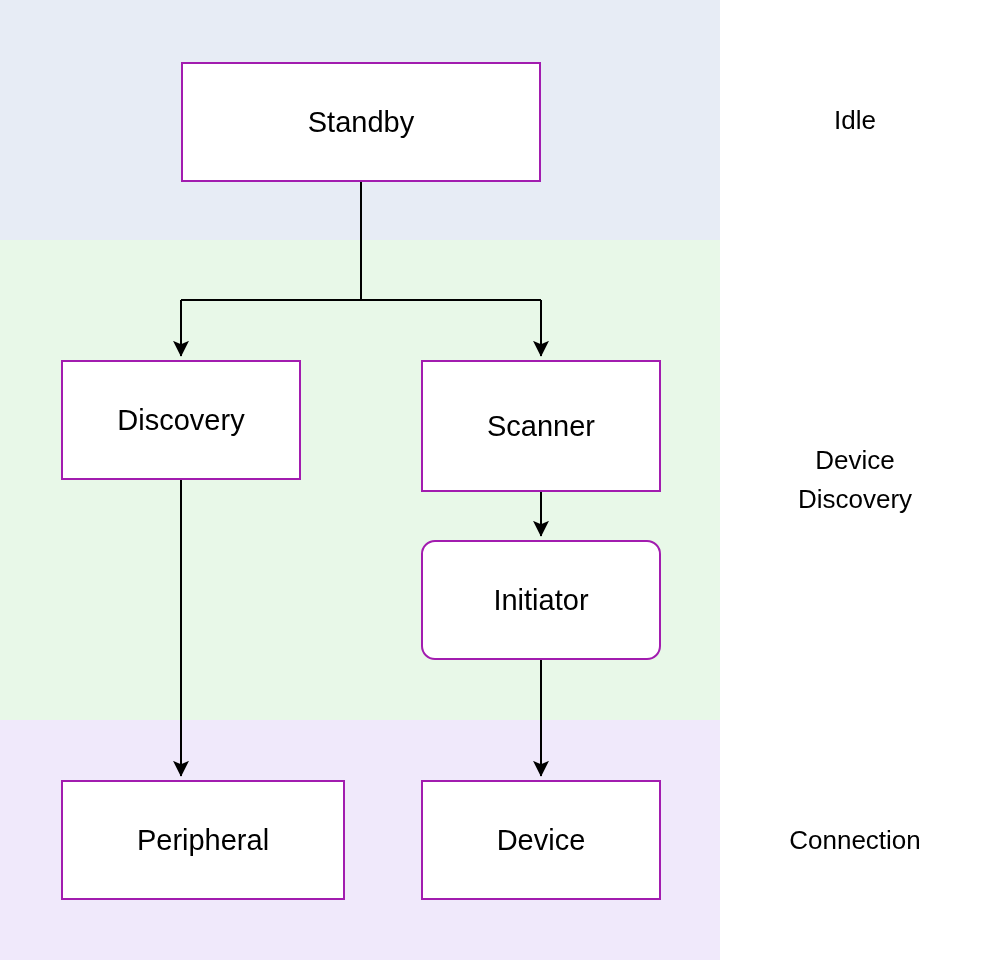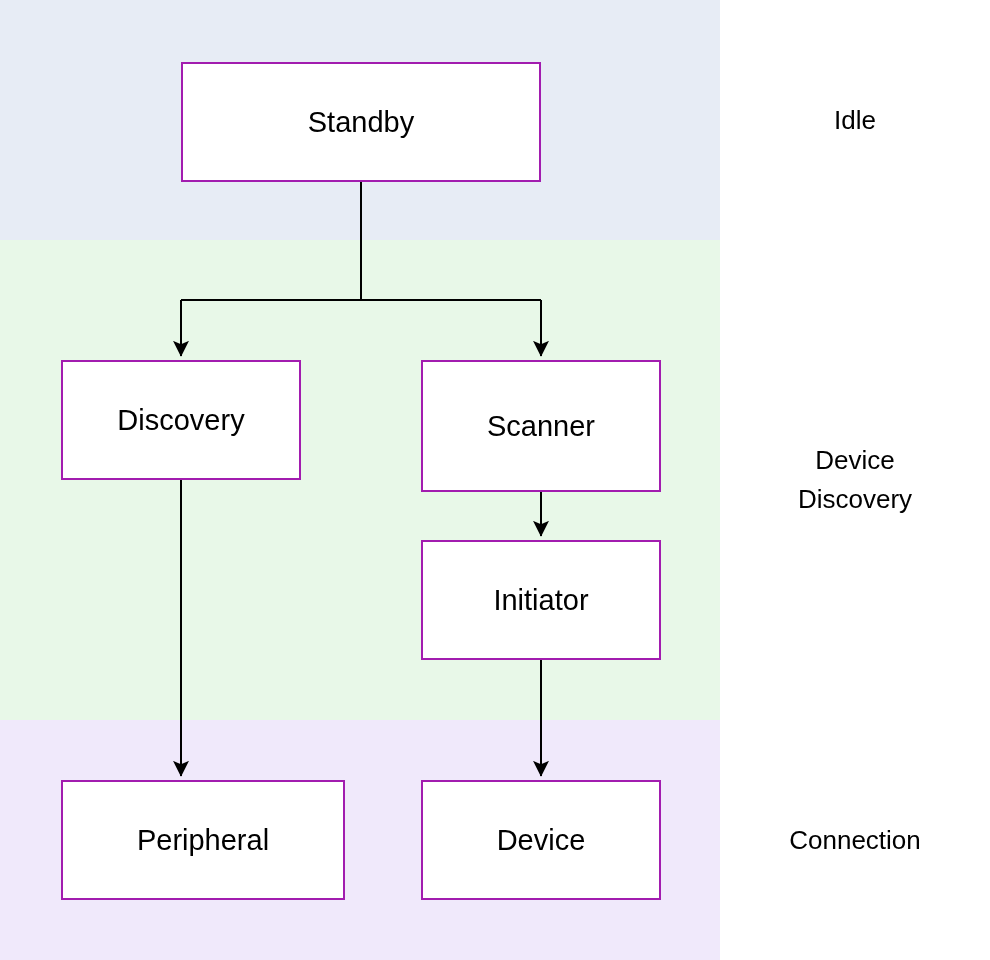--- a/index.html
+++ b/index.html
@@ -93,21 +93,21 @@
   </div>
 
   <div class="node" style="left:61px; top:360px; width:240px; height:120px;">
     <span>Discovery</span>
   </div>
 
   <div class="node" style="left:421px; top:360px; width:240px; height:132px;">
     <span>Scanner</span>
   </div>
 
-  <div class="node" style="left:421px; top:540px; width:240px; height:120px;">
+  <div class="node" style="left:421px; top:540px; width:240px; height:120px;border-radius:14px;">
     <span>Initiator</span>
   </div>
 
   <div class="node" style="left:61px; top:780px; width:284px; height:120px;">
     <span>Peripheral</span>
   </div>
 
   <div class="node" style="left:421px; top:780px; width:240px; height:120px;">
     <span>Device</span>
   </div>

